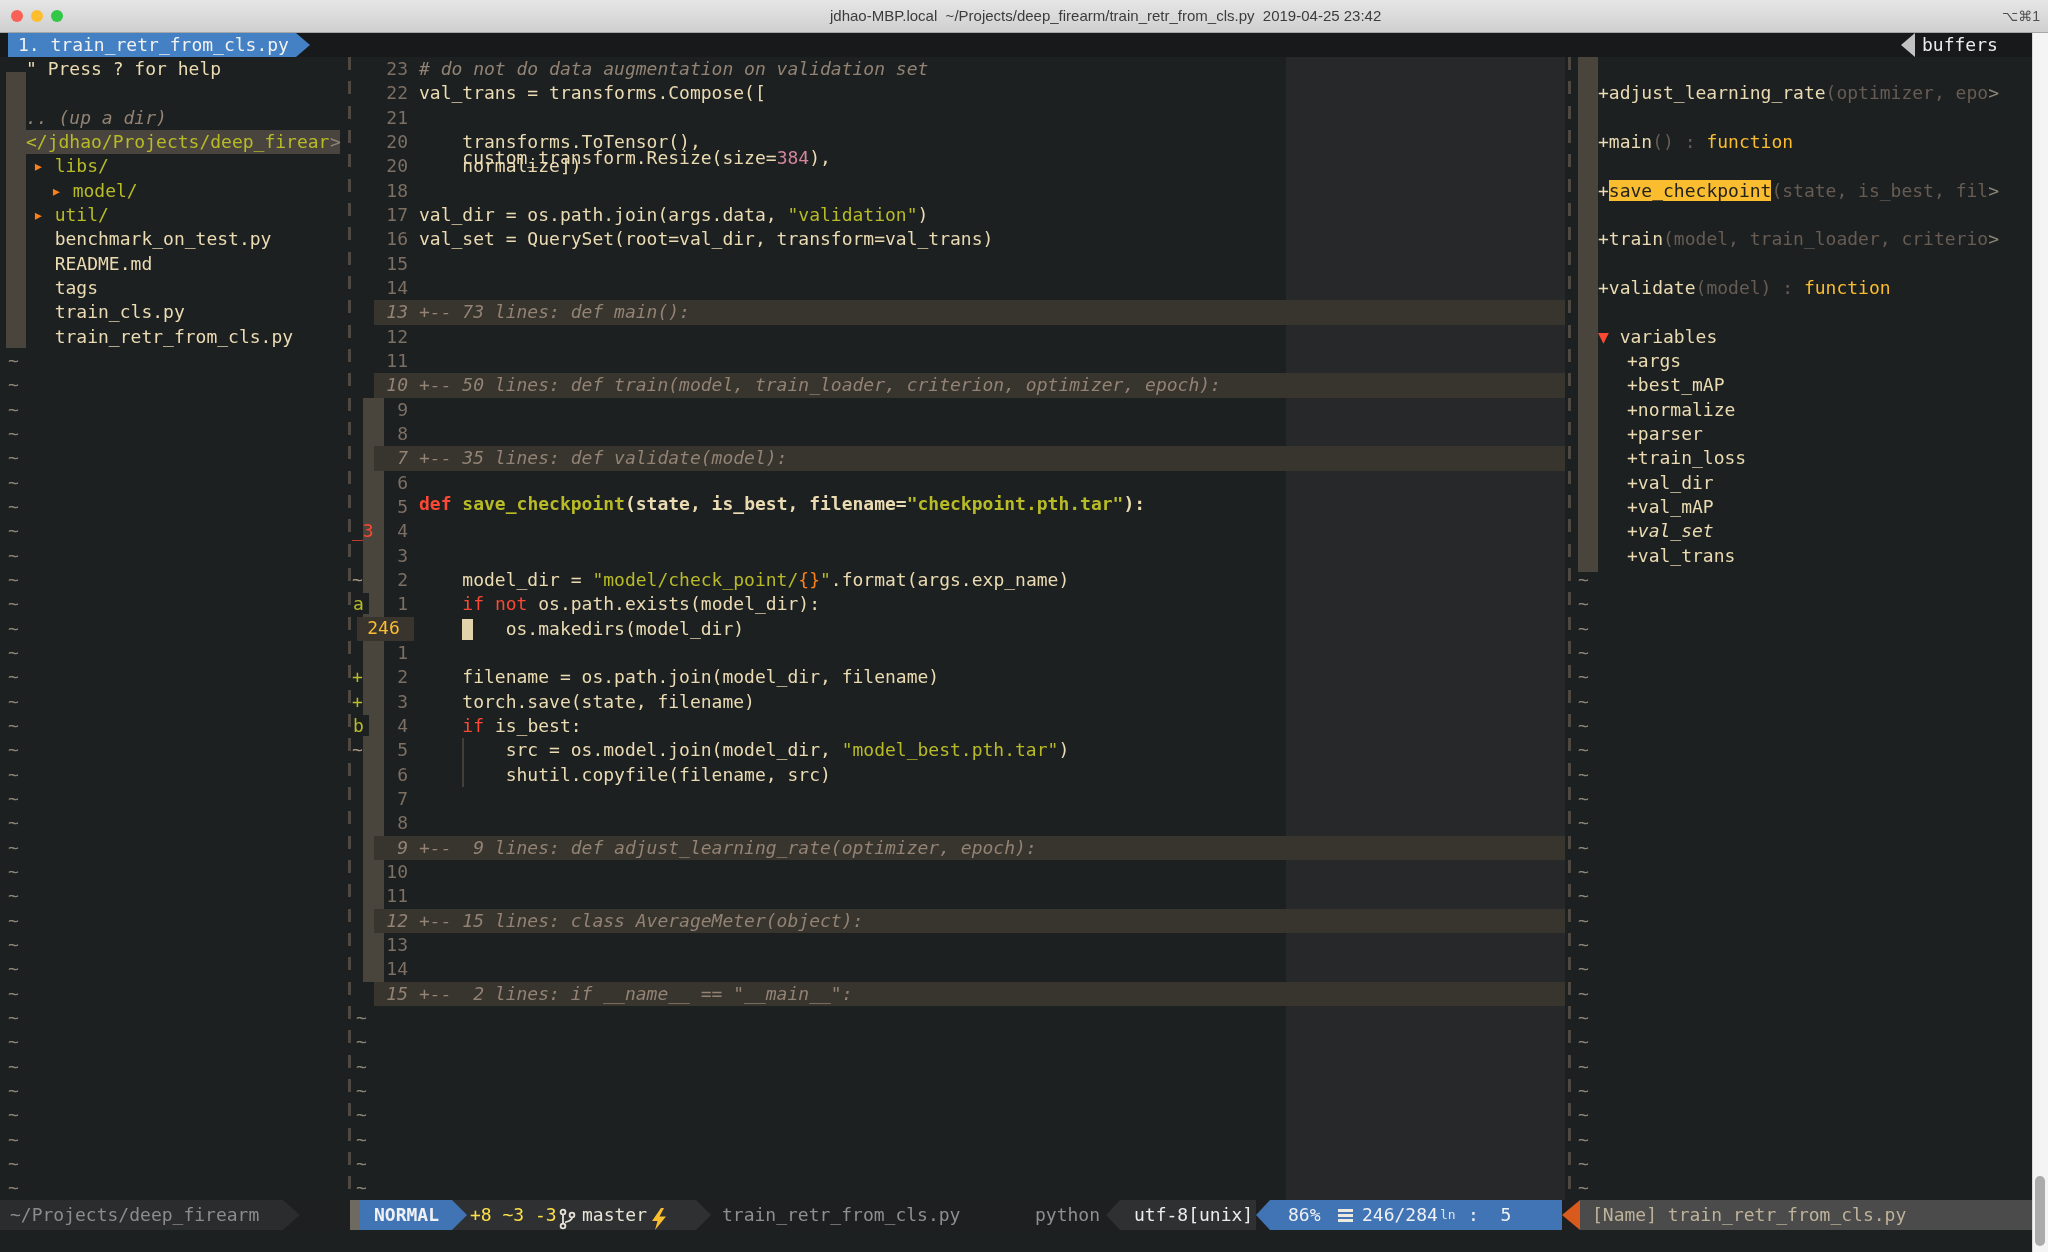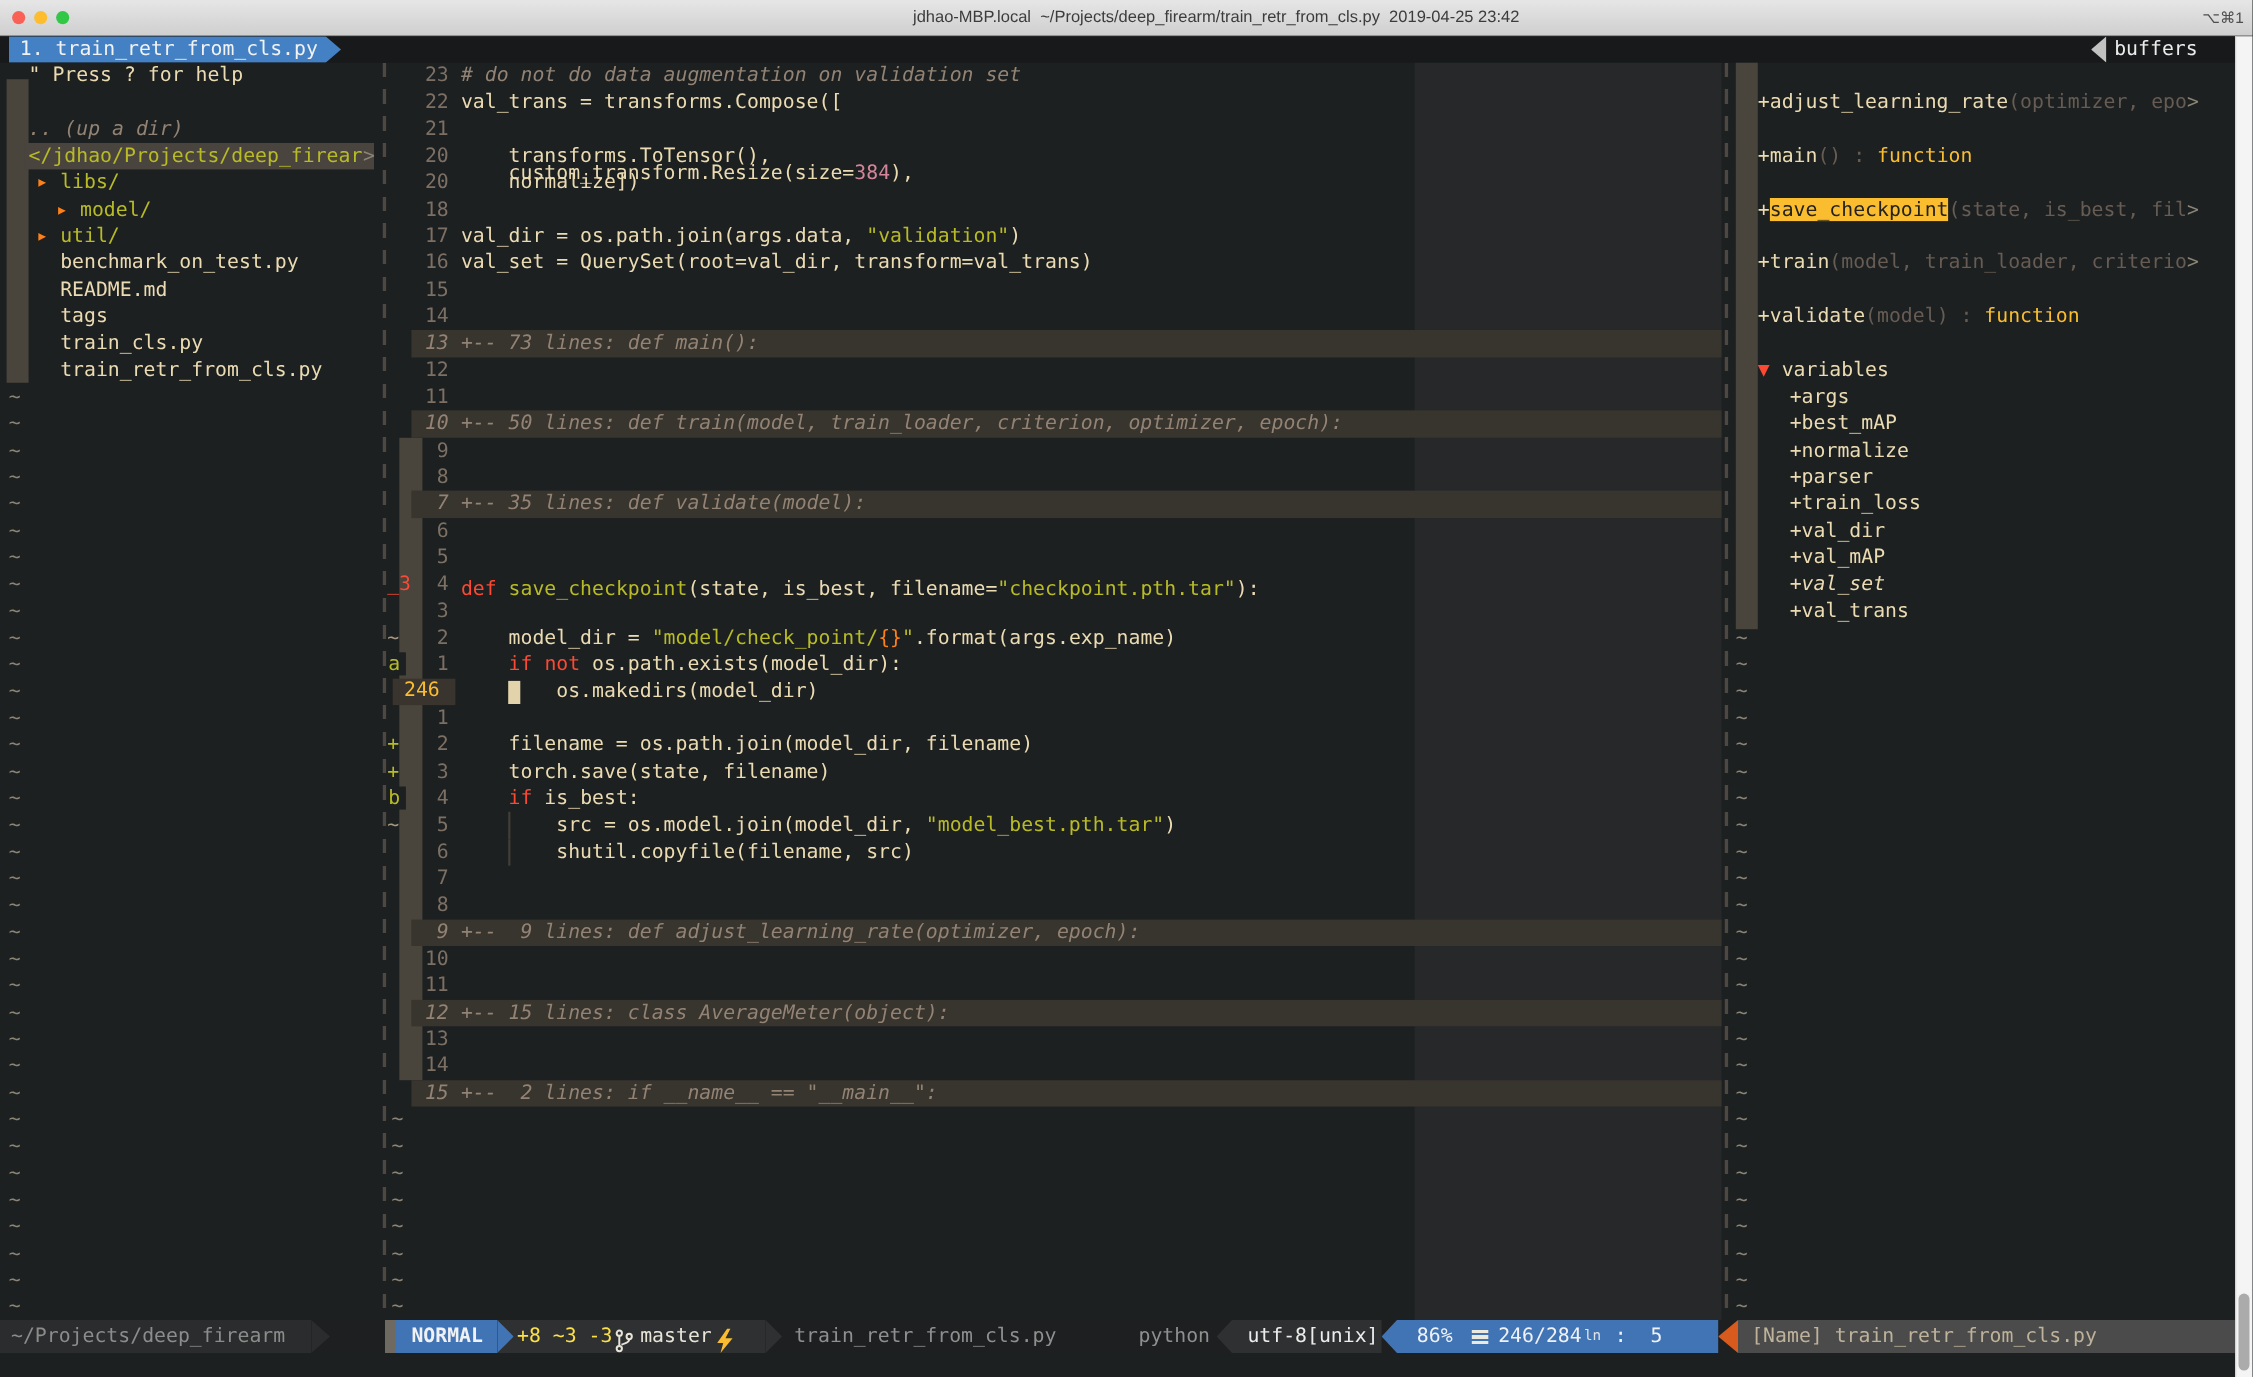--- a/index.html
+++ b/index.html
@@ -197,21 +197,21 @@
     <div class="row" style="left: 419px; top: 373.29px; z-index: 2;"><span class="tok-fold">+-- 50 lines: def train(model, train_loader, criterion, optimizer, epoch):</span></div>
     <div class="row lnum" style="left: 359px; top: 397.62px;">9</div>
     <div class="row lnum" style="left: 359px; top: 421.95px;">8</div>
     <div class="foldband" style="top: 446.28px;"></div>
     <div class="row lnum lfold" style="left: 359px; top: 446.28px;">7</div>
     <div class="row" style="left: 419px; top: 446.28px; z-index: 2;"><span class="tok-fold">+-- 35 lines: def validate(model):</span></div>
     <div class="row lnum" style="left: 359px; top: 470.61px;">6</div>
     <div class="row lnum" style="left: 359px; top: 494.94px;">5</div>
     <div class="row lnum" style="left: 359px; top: 519.27px;">4</div>
     <div class="row sign" style="top: 519.27px;"><span class="tok-sr">_3</span></div>
-    <div class="row" style="left: 419px; top: 524px; z-index: 2;"><span class="tok-k">def </span><span class="tok-fn">save_checkpoint</span><span class="tok-t">(state, is_best, filename=</span><span class="tok-s">"checkpoint.pth.tar"</span><span class="tok-t">):</span></div>
+    <div class="row" style="left: 419px; top: 492px; z-index: 2; font-weight: bold;"><span class="tok-k">def </span><span class="tok-fn">save_checkpoint</span><span class="tok-t">(state, is_best, filename=</span><span class="tok-s">"checkpoint.pth.tar"</span><span class="tok-t">):</span></div>
     <div class="row lnum" style="left: 359px; top: 543.6px;">3</div>
     <div class="row lnum" style="left: 359px; top: 567.93px;">2</div>
     <div class="row sign" style="top: 567.93px;"><span class="tok-sd">~</span></div>
     <div class="row" style="left: 419px; top: 567.93px; z-index: 2;"><span class="tok-t">    model_dir = </span><span class="tok-s">"model/check_point/</span><span class="tok-o">{}</span><span class="tok-s">"</span><span class="tok-t">.format(args.exp_name)</span></div>
     <div class="row lnum" style="left: 359px; top: 592.26px;">1</div>
     <div class="row sign" style="top: 592.26px;"><span class="tok-sg signcell">a</span></div>
     <div class="row" style="left: 419px; top: 592.26px; z-index: 2;"><span class="tok-t">    </span><span class="tok-k">if</span><span class="tok-t"> </span><span class="tok-k">not</span><span class="tok-t"> os.path.exists(model_dir):</span></div>
     <div class="curpatch" style="top: 616.59px;"></div>
     <div class="row lnum lcur" style="left: 359px; top: 616px; text-align: center;">246</div>
     <div class="row" style="left: 419px; top: 616.59px; z-index: 2;"><span class="tok-t">        os.makedirs(model_dir)</span></div>

